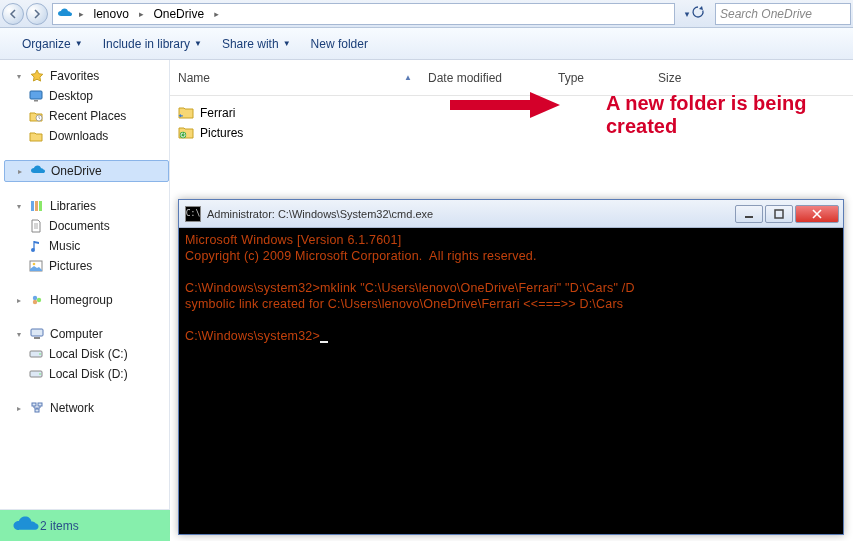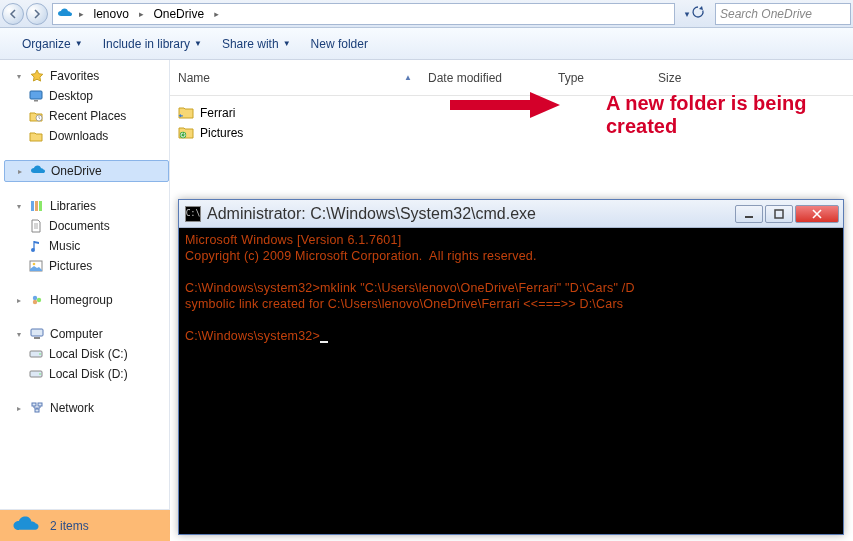--- a/index.html
+++ b/index.html
@@ -45,28 +45,28 @@
 .files { padding: 6px 0; }
 .file-row { display: flex; align-items: flex-end; padding: 2px 8px; gap: 6px; }
 .file-icon { width: 16px; height: 16px; display: inline-flex; align-items: center; justify-content: center; }
 
 
 .arrow-annot { position: absolute; left: 280px; top: 32px; width: 110px; height: 26px; }
 .arrow-annot svg { width: 100%; height: 100%; }
 .annot-text { position: absolute; left: 436px; top: 32px; color: #d4002a; font-size: 20px; font-weight: bold; }
 
 
-.statusbar { position: absolute; left: 0; bottom: 0; height: 32px; width: 170px; display: flex; align-items: center; gap: 10px; padding: 0 12px; border-top: 1px solid #e0e6ef; color: #2a4e8a; background: #fdba74; }
+.statusbar { position: absolute; left: 0; bottom: 0; height: 32px; width: 170px; display: flex; align-items: center; padding: 0 12px; border-top: 1px solid #e0e6ef; color: #2a4e8a; background: #86efac; }
 .status-icon { width: 28px; height: 22px; }
 
 
 .cmd-window { position: absolute; left: 178px; top: 199px; width: 666px; height: 336px; border: 1px solid #5a7bb5; background: #000; box-shadow: 0 0 8px rgba(0,0,0,.3); }
 .cmd-titlebar { height: 28px; background: linear-gradient(#eef3fa,#d6e2f3); display: flex; align-items: center; padding: 0 4px 0 6px; gap: 6px; border-bottom: 1px solid #aab9d1; }
 .cmd-title-icon { width: 16px; height: 16px; background: #000; border: 1px solid #888; display: flex; align-items: center; justify-content: center; color: #ccc; font-size: 8px; font-family: monospace; }
-.cmd-title { flex: 1; font-size: 16px; color: #333; }
+.cmd-title { flex: 1; font-size: 11px; color: #333; }
 .cmd-btns { display: flex; gap: 2px; }
 .cmd-btn { width: 28px; height: 18px; border: 1px solid #8a9bb8; background: linear-gradient(#f0f4fb,#d6e2f3); display: flex; align-items: center; justify-content: center; font-size: 10px; border-radius: 2px; }
 .cmd-btn.close { background: linear-gradient(#f08080,#d9352c); color: #fff; width: 44px; }
 .cmd-body { padding: 4px 6px; font-family: "Lucida Console","Consolas",monospace; font-size: 12.5px; line-height: 15px; color: #c2410c; white-space: pre; letter-spacing: 0.2px; }
 .cursor { display: inline-block; width: 8px; height: 2px; background: #eee; vertical-align: text-bottom; }
 
 
 .svg-folder { fill: #f7d774; stroke: #c9a227; }
 </style>
 </head>

